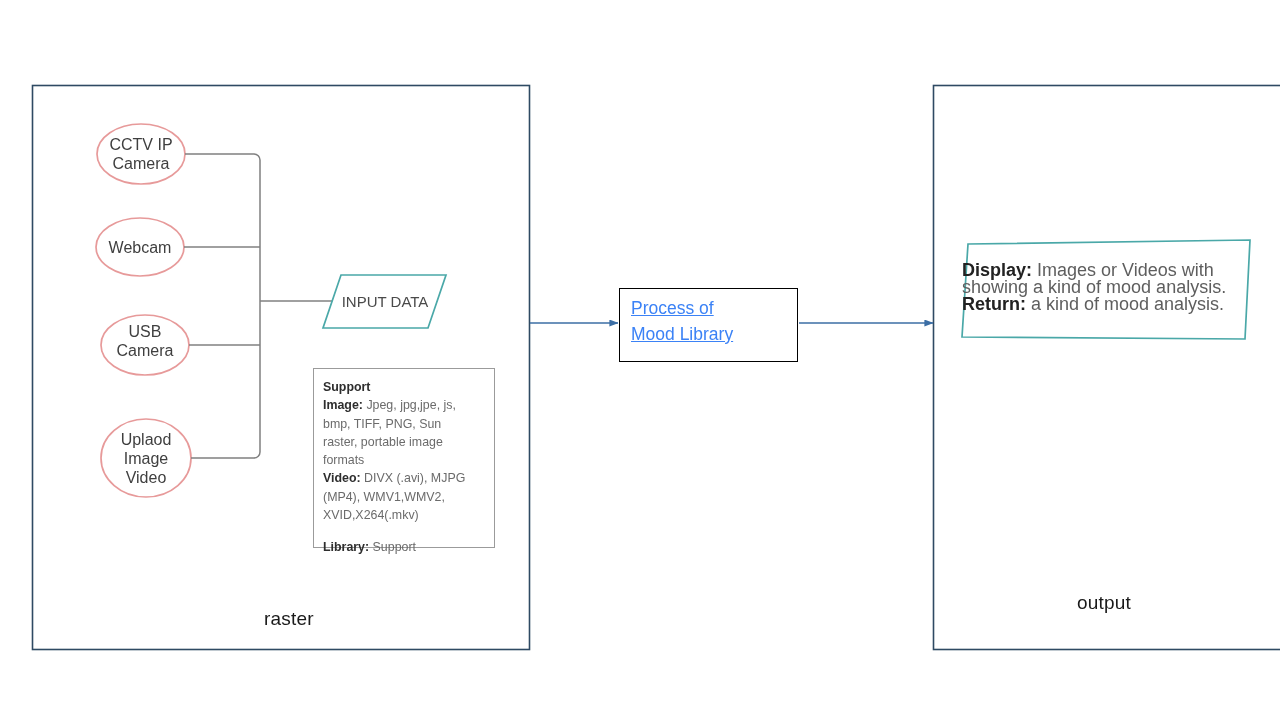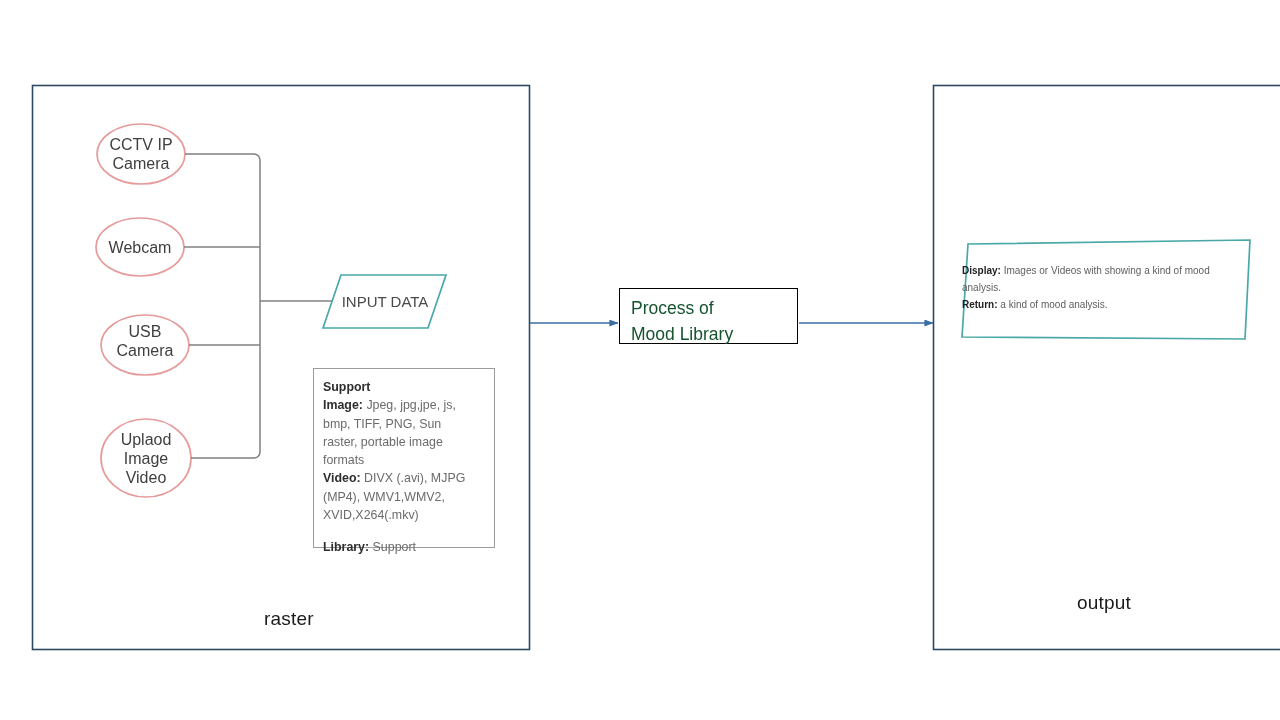--- a/index.html
+++ b/index.html
@@ -81,35 +81,36 @@
   }
   #support-note b { color: #2e2e2e; font-weight: bold; }
   #support-note .ln { display: block; }
   #support-note .gap { display: block; height: 14px; }
 
   
   #process-box {
     left: 619px;
     top: 288px;
     width: 179px;
-    height: 56px;
+    height: 74px;
     border: 1.6px solid #000000;
     background: #ffffff;
     padding: 6px 0 0 11px;
     font-size: 17.5px;
     line-height: 26px;
-    color: #14532d;
+    color: #3b82f6;
+    text-decoration: underline;
   }
 
   
   #output-text {
     left: 962px;
     top: 262px;
     width: 288px;
-    font-size: 10px;
+    font-size: 18px;
     line-height: 17.2px;
     color: #5e5e5e;
   }
   #output-text b { color: #222222; font-weight: bold; }
   #output-text .ln { display: block; }
 </style>
 </head>
 <body>
 
 <div id="stage">

